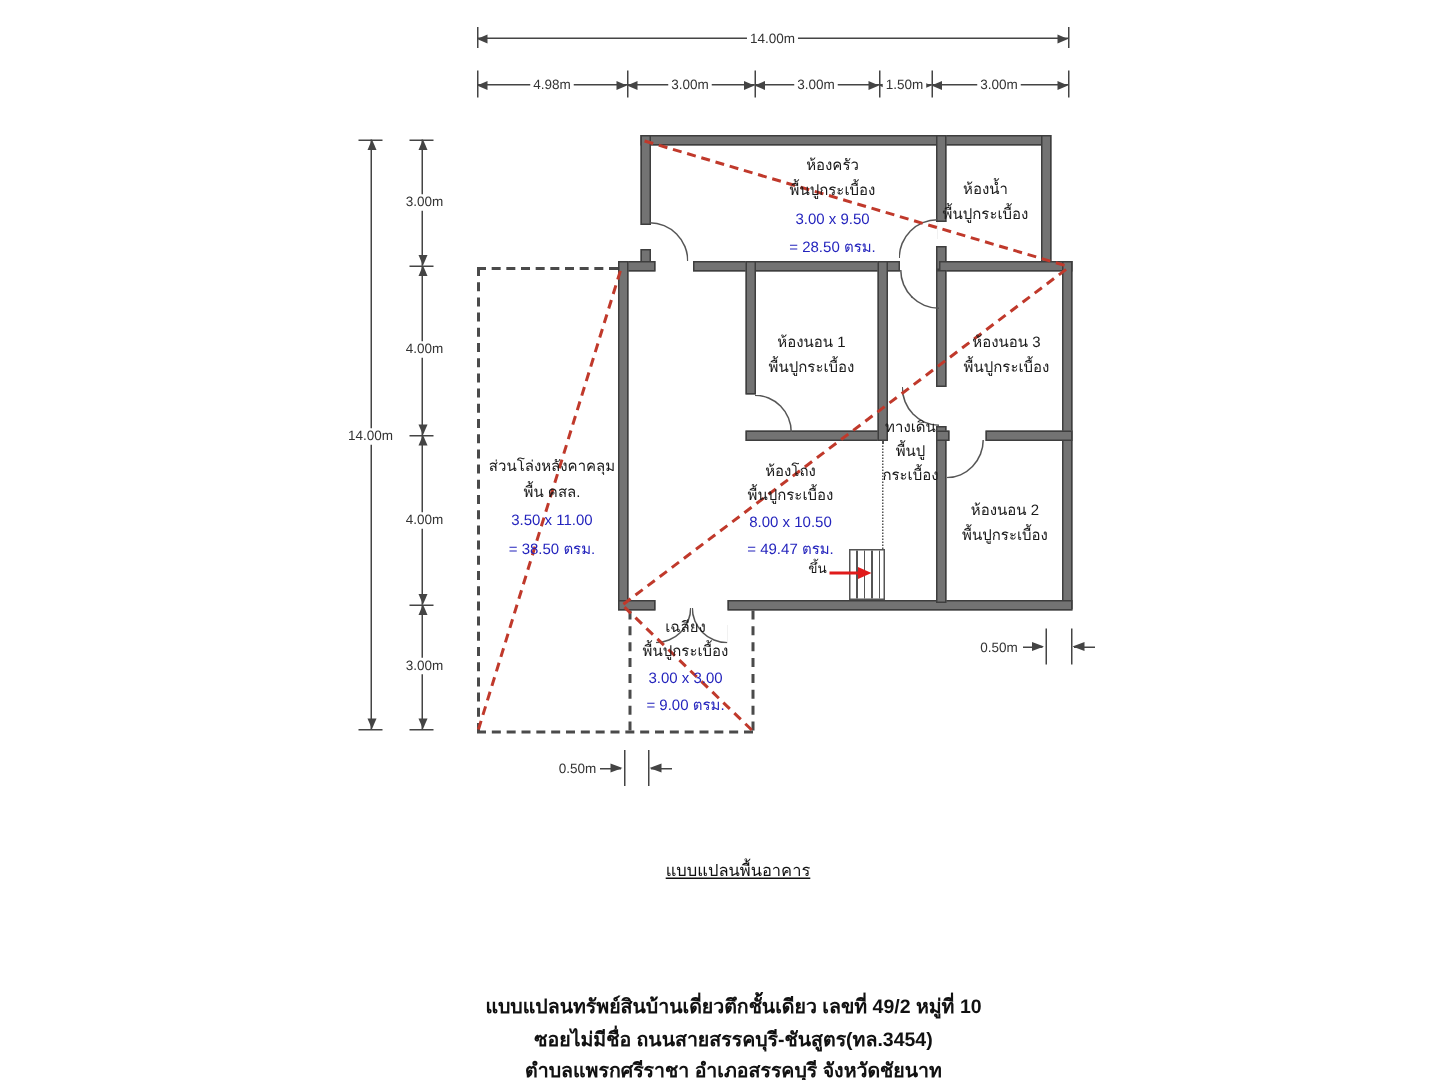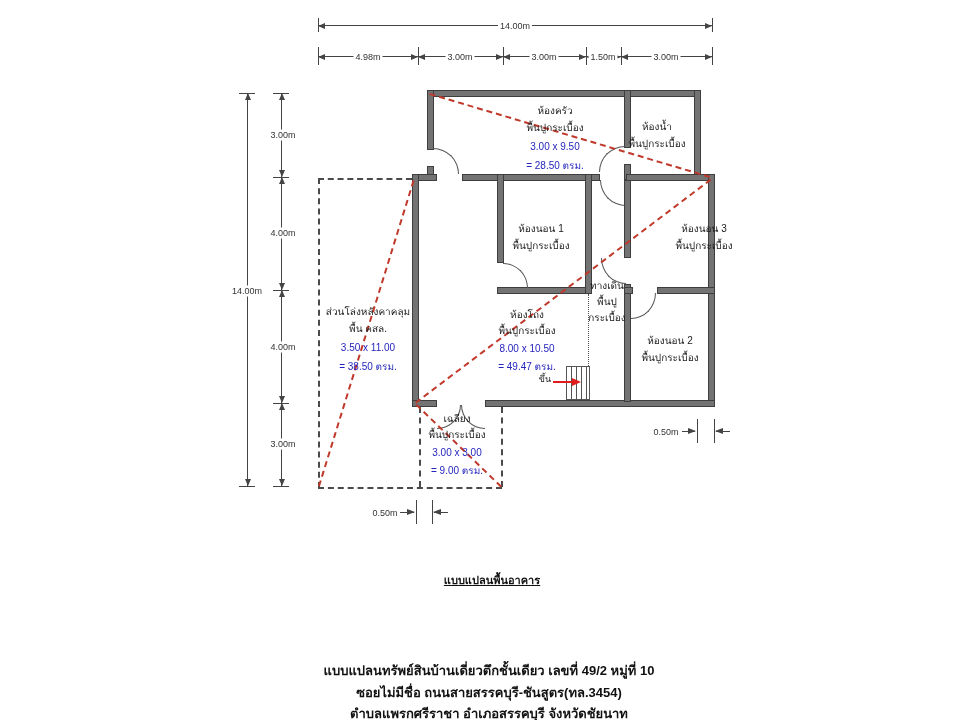--- a/index.html
+++ b/index.html
@@ -42,21 +42,21 @@
   
   .rblock{position:absolute;transform:translateX(-50%);text-align:center;color:#1a1a1a;
       font-size:10px;line-height:17px;white-space:nowrap;}
   .rblock .blue{color:var(--blue,#2424bd);margin-top:2px;}
   
   .stairs{position:absolute;box-sizing:border-box;border:1px solid #555;background:
       repeating-linear-gradient(90deg,#fff 0 4px,#555 4px 5px);}
   .stair-line{position:absolute;height:0;border-top:2px solid #e01b1b;}
   .stair-head{position:absolute;width:0;height:0;border-left:9px solid #e01b1b;
       border-top:4px solid transparent;border-bottom:4px solid transparent;}
-  .caption{position:absolute;transform:translateX(-50%);color:#111;font-size:11px;font-weight:bold;
+  .caption{position:absolute;transform:translateX(-50%);color:#111;font-size:11px;font-weight:normal;
       text-decoration:underline;white-space:nowrap;}
   .addr{position:absolute;transform:translateX(-50%);color:#111;font-size:13px;font-weight:bold;
       white-space:nowrap;}
 </style>
 </head>
 <body>
 
 <div id="canvas">
 
   <div class="seg" style="left:318px;top:25px;width:394px"></div>
@@ -179,21 +179,21 @@
   <div class="rblock" style="left:657px;top:118px">
     <div>ห้องน้ำ</div>
     <div>พื้นปูกระเบื้อง</div>
   </div>
 
   <div class="rblock" style="left:541px;top:220px">
     <div>ห้องนอน 1</div>
     <div>พื้นปูกระเบื้อง</div>
   </div>
 
-  <div class="rblock" style="left:704px;top:220px">
+  <div class="rblock" style="left:671px;top:220px">
     <div>ห้องนอน 3</div>
     <div>พื้นปูกระเบื้อง</div>
   </div>
 
   <div class="rblock" style="left:607px;top:278px;line-height:16px">
     <div>ทางเดิน</div>
     <div>พื้นปู</div>
     <div>กระเบื้อง</div>
   </div>
 

